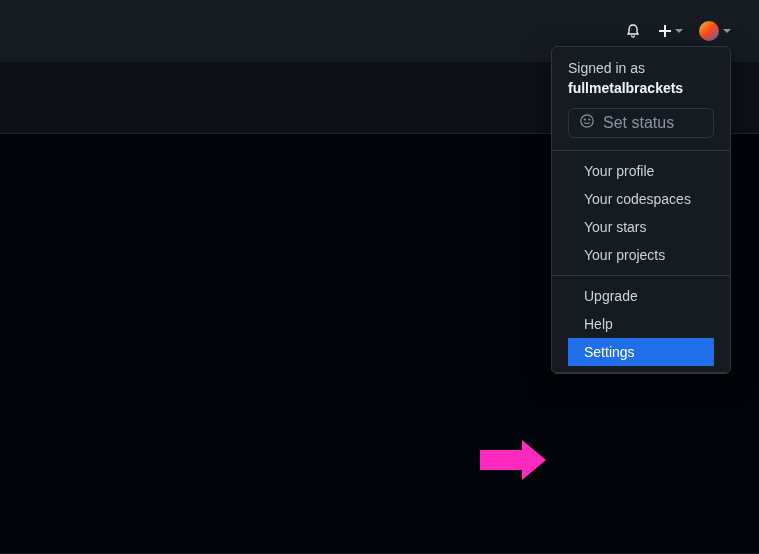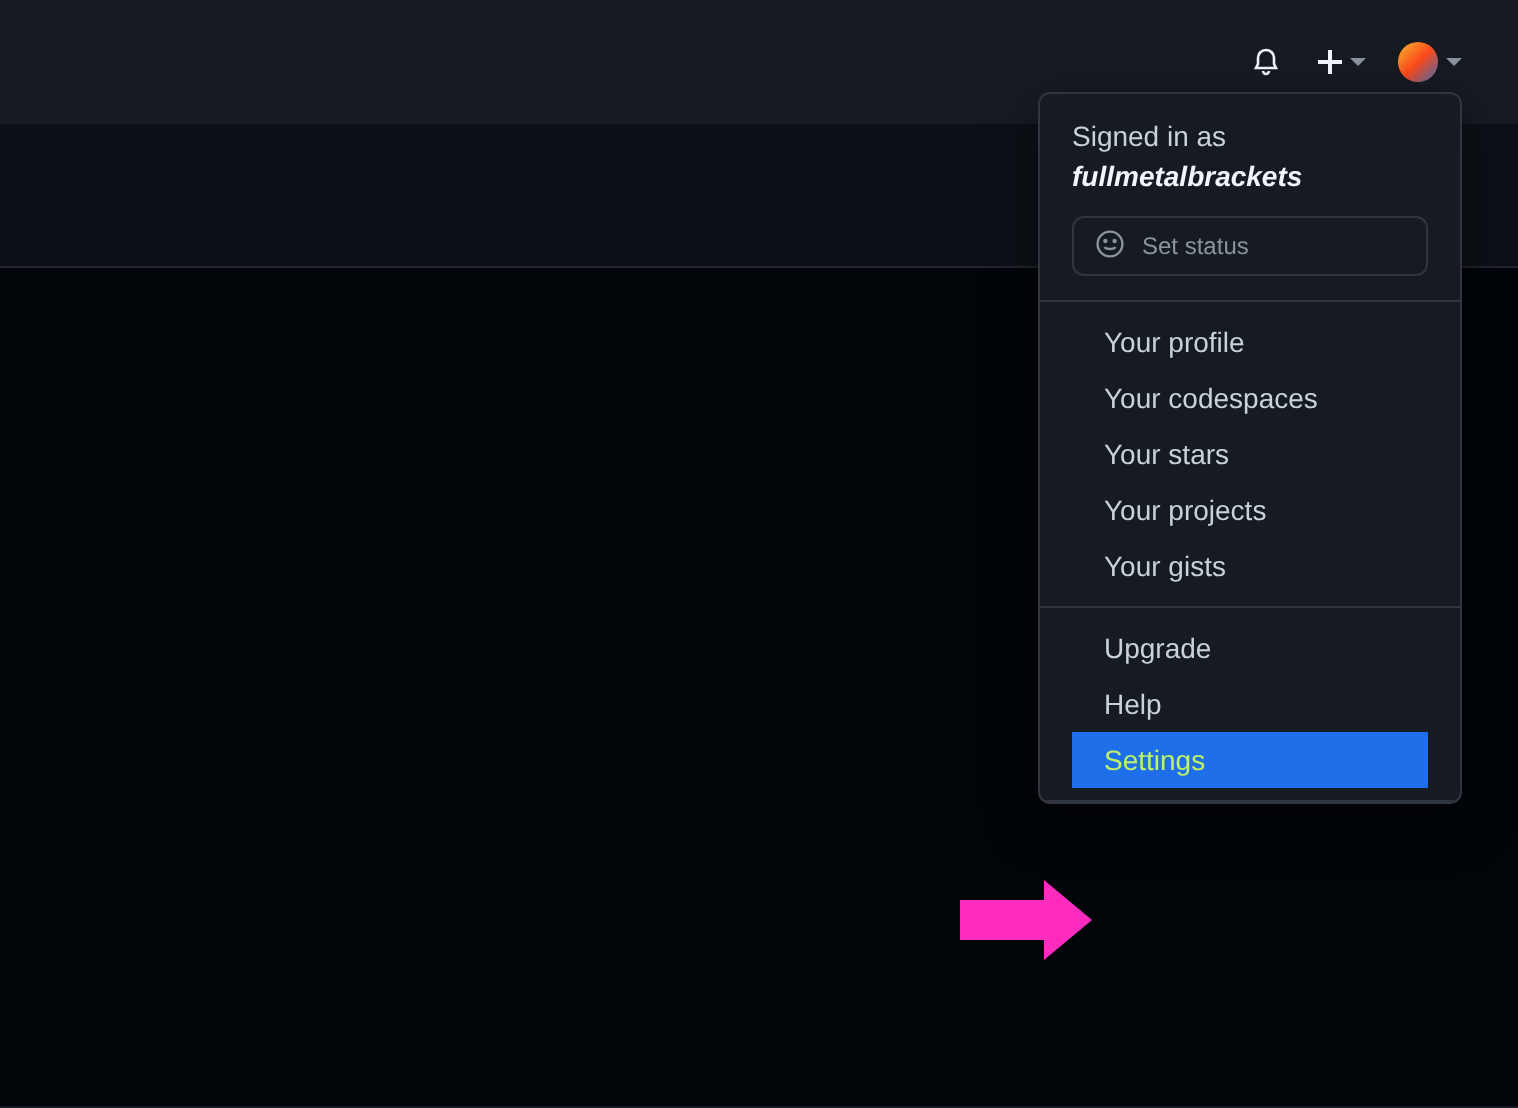--- a/index.html
+++ b/index.html
@@ -59,75 +59,74 @@
     }
     .content {
       background: #010409;
       height: calc(100% - 134px);
       border-bottom: 1px solid #161b22;
     }
     .dropdown {
       position: absolute;
       top: 46px;
       right: 28px;
-      width: 212px;
+      width: 180px;
       background: #161b22;
       border: 1px solid #30363d;
       border-radius: 6px;
       box-shadow: 0 8px 24px rgba(0,0,0,0.5);
       font-size: 14px;
       color: #c9d1d9;
       overflow: hidden;
     }
     .dropdown-header {
       padding: 12px 16px 10px 16px;
       line-height: 1.4;
     }
     .dropdown-header .signed-in {
       color: #c9d1d9;
     }
     .dropdown-header .username {
       font-weight: 600;
       color: #f0f6fc;
-      font-style: italic;
     }
     .status-wrap {
       padding: 0 16px 12px 16px;
     }
     .status-btn {
       width: 100%;
       height: 30px;
       border: 1px solid #30363d;
       background: transparent;
       border-radius: 6px;
       display: flex;
       align-items: center;
       padding: 0 10px;
       gap: 8px;
       cursor: pointer;
       color: #8b949e;
-      font-size: 12px;
+      font-size: 16px;
     }
     .status-btn svg { flex-shrink: 0; }
     .divider {
       height: 1px;
       background: #30363d;
       border: none;
     }
     .menu-section {
       padding: 6px 16px;
     }
     .menu-item {
       padding: 6px 16px;
       cursor: pointer;
       color: #c9d1d9;
     }
     .menu-item.highlighted {
       background: #1f6feb;
-      color: #bef264;
+      color: #ffffff;
     }
     .arrow-annotation {
       position: absolute;
       top: 440px;
       left: 480px;
       display: flex;
       align-items: center;
       pointer-events: none;
     }
     .arrow-shaft {
@@ -187,21 +186,20 @@
       </span>
       <span>Set status</span>
     </button>
   </div>
   <hr class="divider">
   <div class="menu-section">
     <div class="menu-item">Your profile</div>
     <div class="menu-item">Your codespaces</div>
     <div class="menu-item">Your stars</div>
     <div class="menu-item">Your projects</div>
-    <div class="menu-item">Your gists</div>
   </div>
   <hr class="divider">
   <div class="menu-section">
     <div class="menu-item">Upgrade</div>
     <div class="menu-item">Help</div>
     <div class="menu-item highlighted">Settings</div>
   </div>
   <hr class="divider">
 </div>
 

